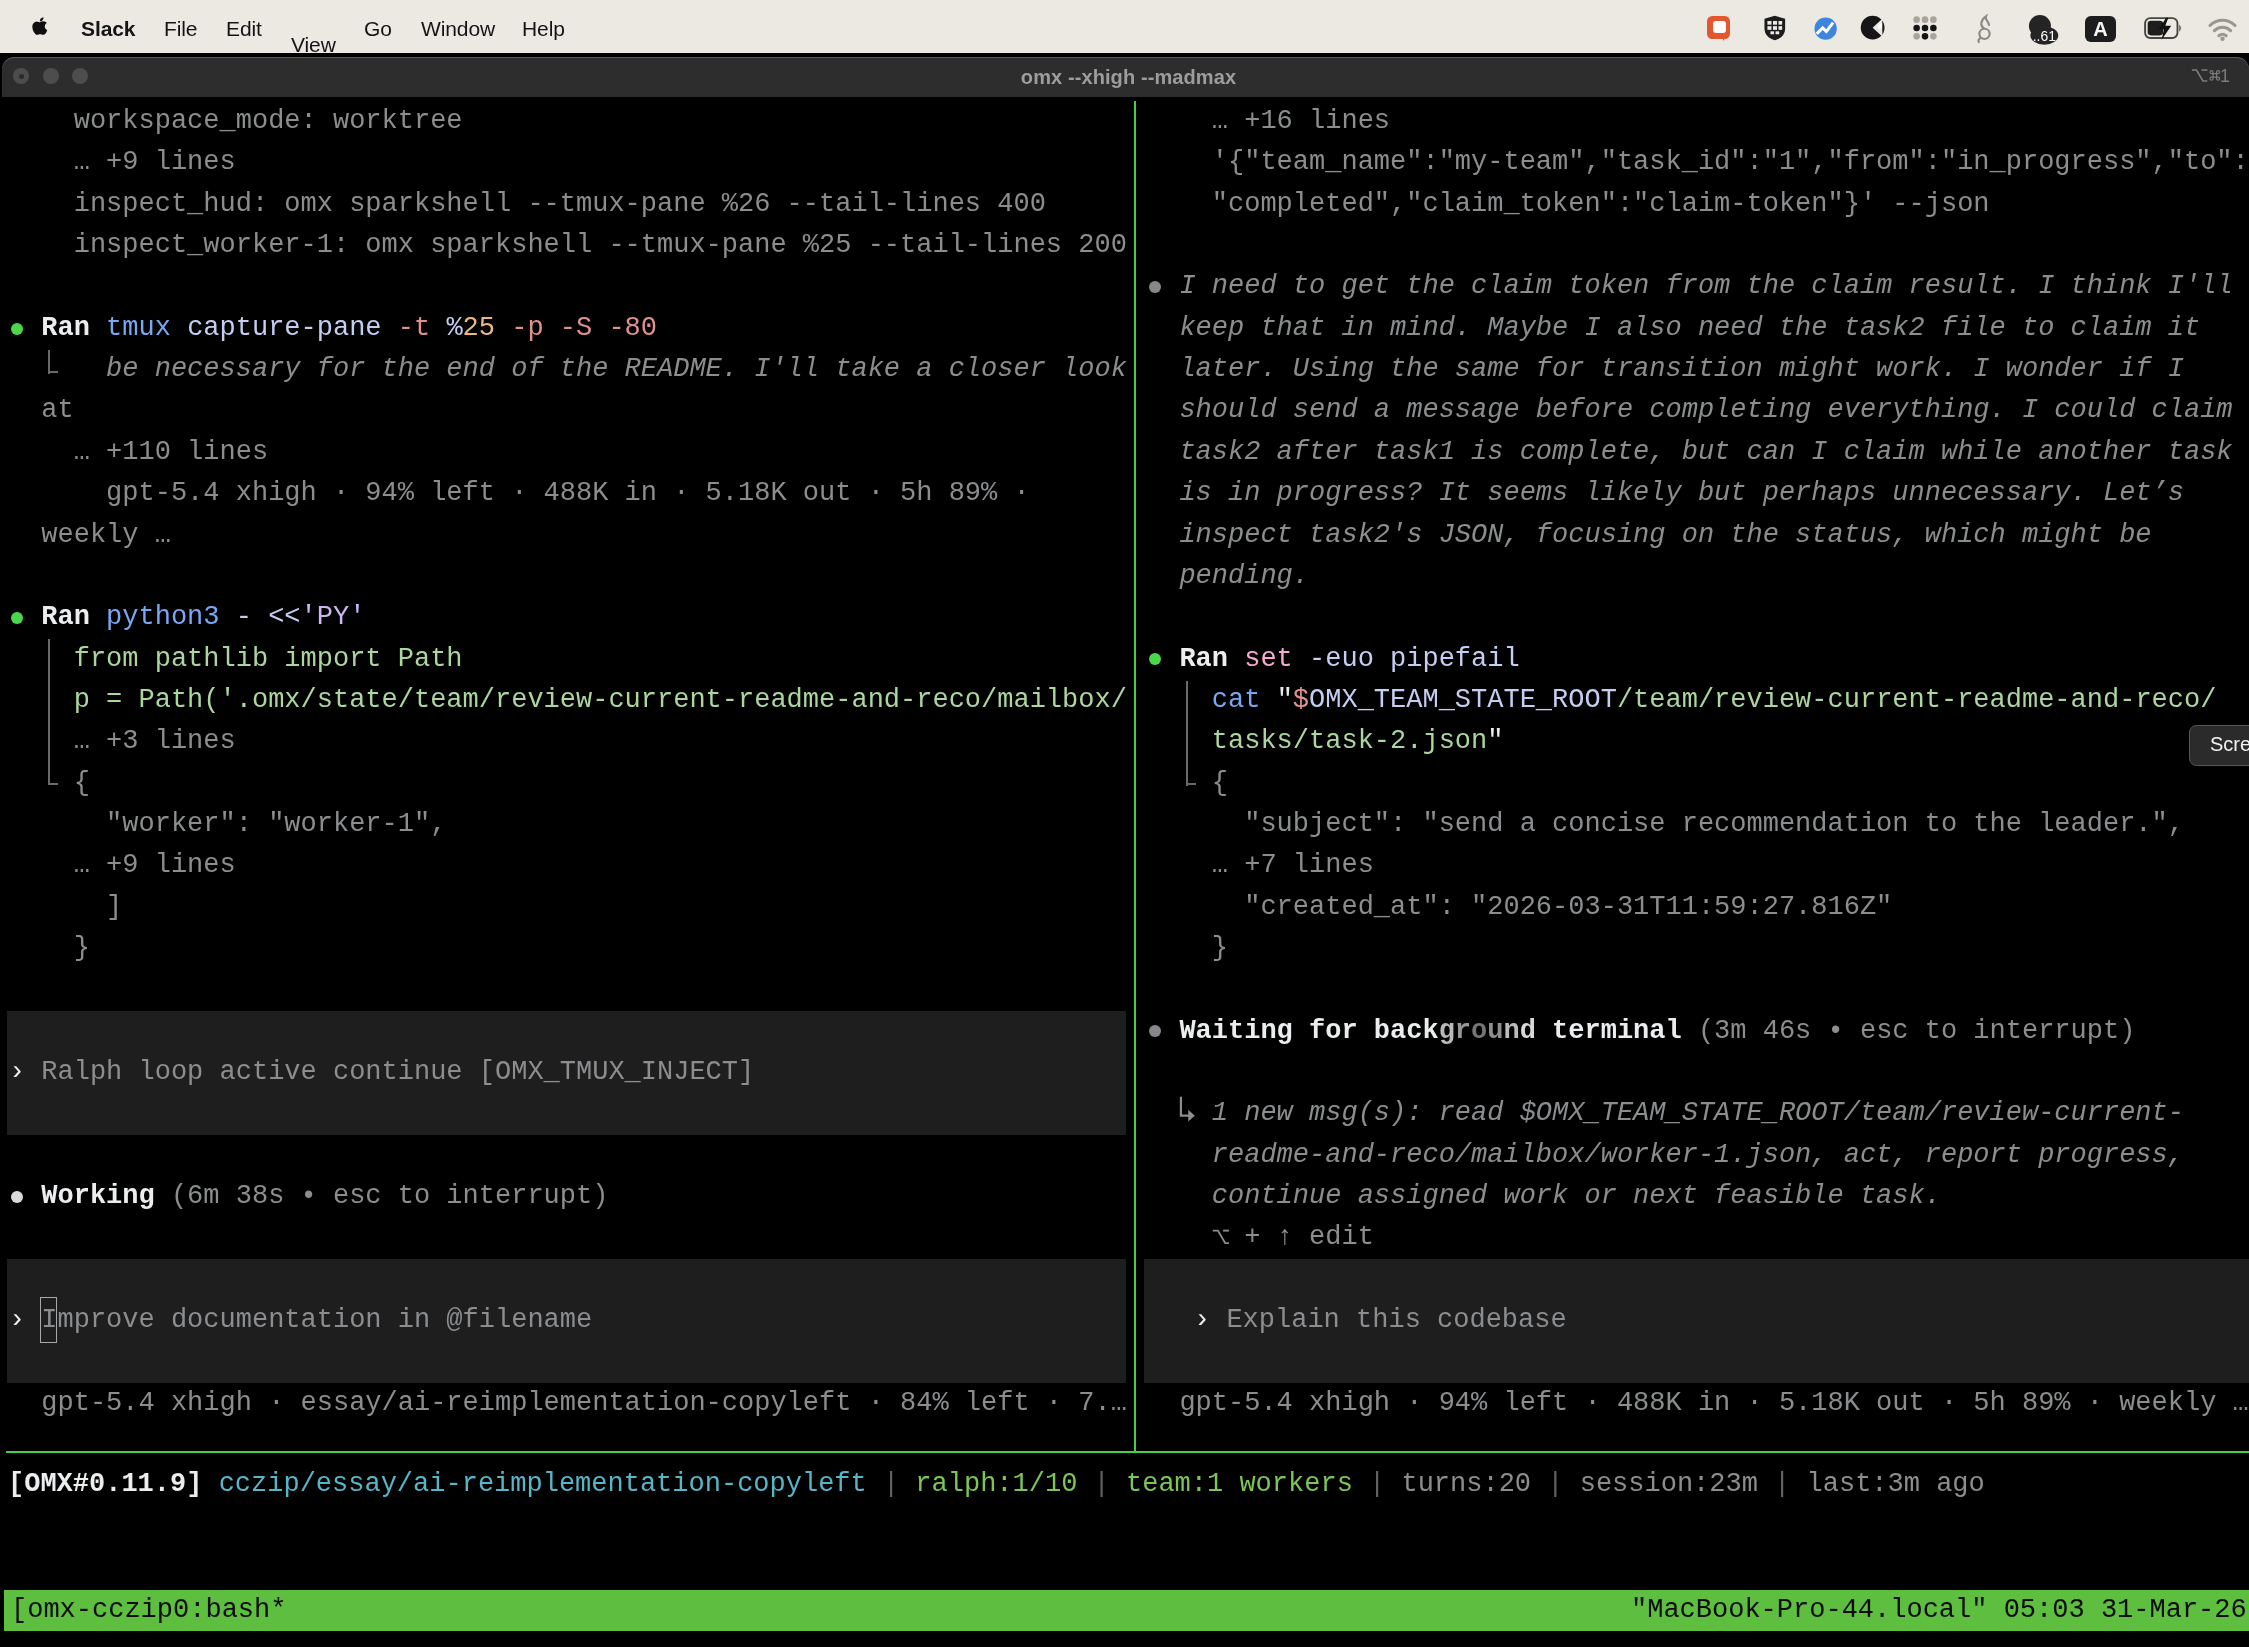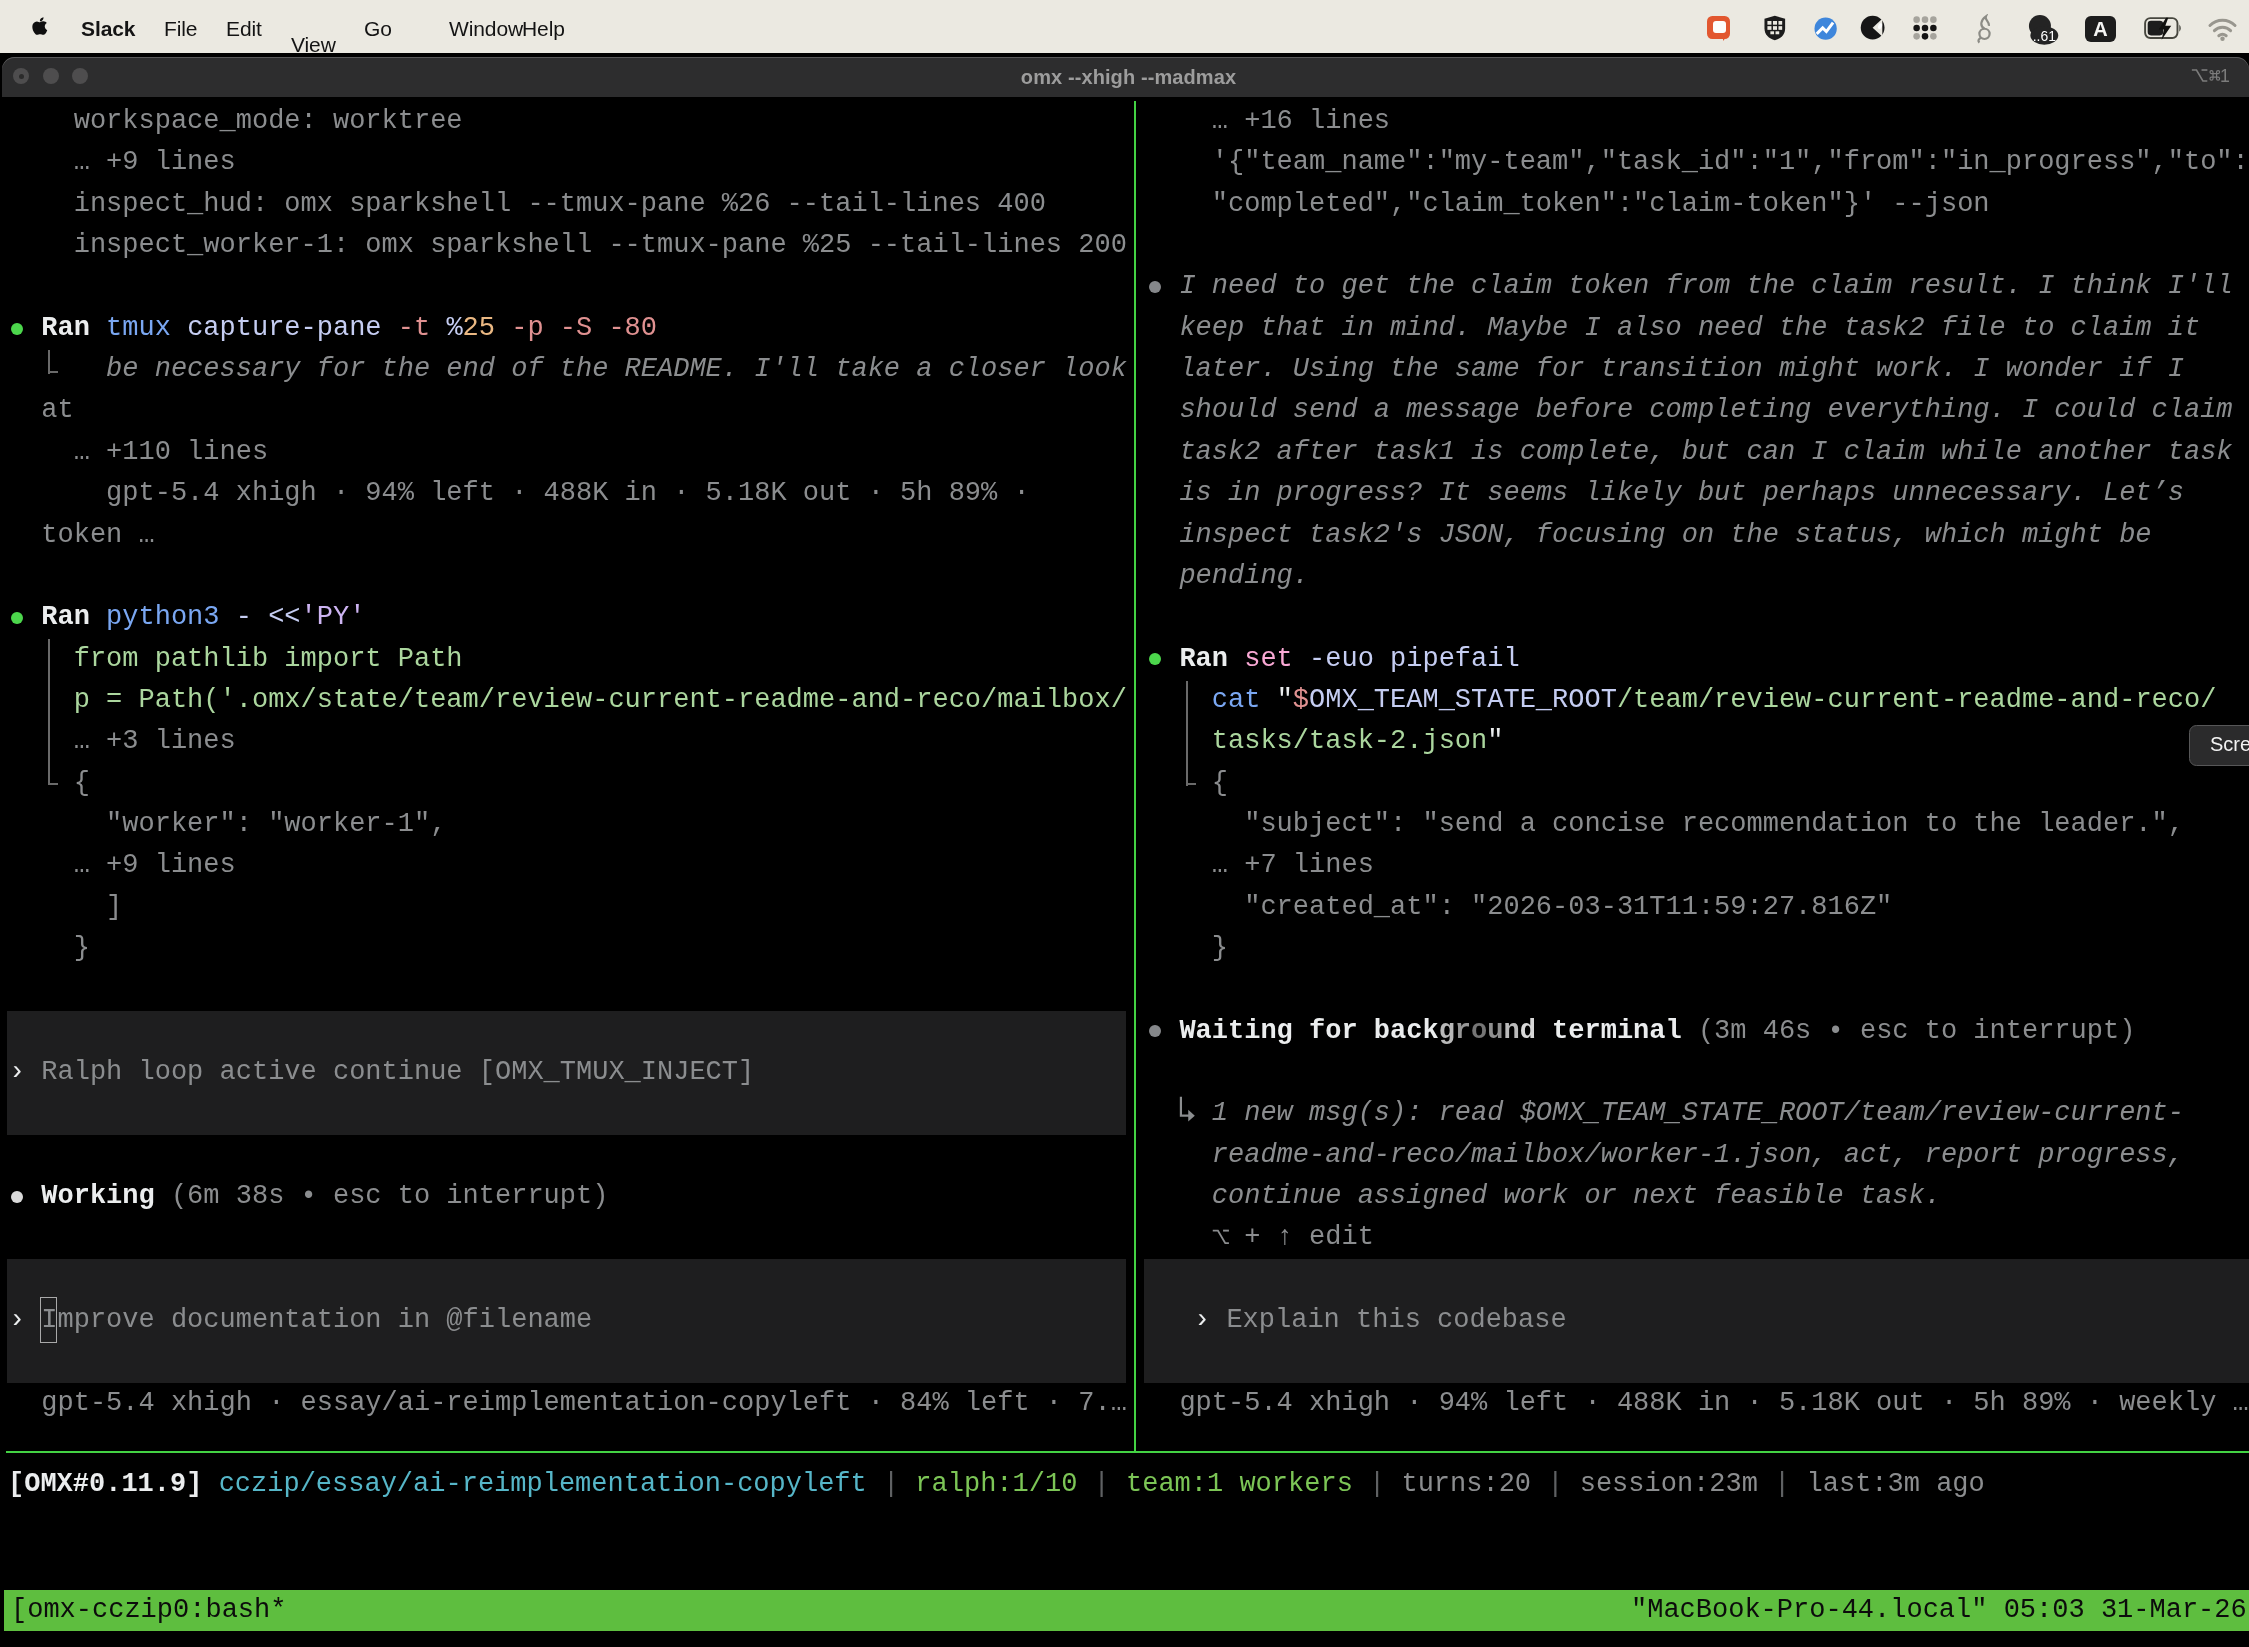--- a/index.html
+++ b/index.html
@@ -64,21 +64,21 @@
 
 <div class="tl" style="left:8.9px;top:101px;"><span style="color:#8b8d8f;">    workspace_mode: worktree</span></div>
 <div class="tl" style="left:8.9px;top:142px;"><span style="color:#8b8d8f;">    … +9 lines</span></div>
 <div class="tl" style="left:8.9px;top:184px;"><span style="color:#8b8d8f;">    inspect_hud: omx sparkshell --tmux-pane %26 --tail-lines 400</span></div>
 <div class="tl" style="left:8.9px;top:225px;"><span style="color:#8b8d8f;">    inspect_worker-1: omx sparkshell --tmux-pane %25 --tail-lines 200</span></div>
 <div class="tl" style="left:8.9px;top:308px;"><span style="color:#8b8d8f;">  </span><span style="color:#ebedee;font-weight:bold;">Ran</span><span style="color:#8b8d8f;"> </span><span style="color:#7aa7f2;">tmux</span><span style="color:#8b8d8f;"> </span><span style="color:#c5cdf2;">capture-pane</span><span style="color:#8b8d8f;"> </span><span style="color:#e09191;">-t</span><span style="color:#8b8d8f;"> </span><span style="color:#c5cdf2;">%</span><span style="color:#eab883;">25</span><span style="color:#8b8d8f;"> </span><span style="color:#e09191;">-p</span><span style="color:#8b8d8f;"> </span><span style="color:#e09191;">-S</span><span style="color:#8b8d8f;"> </span><span style="color:#e09191;">-80</span></div>
 <div class="tl" style="left:8.9px;top:349px;font-style:italic;"><span style="color:#8b8d8f;">      be necessary for the end of the README. I'll take a closer look</span></div>
 <div class="tl" style="left:8.9px;top:390px;"><span style="color:#8b8d8f;">  at</span></div>
 <div class="tl" style="left:8.9px;top:432px;"><span style="color:#8b8d8f;">    … +110 lines</span></div>
 <div class="tl" style="left:8.9px;top:473px;"><span style="color:#8b8d8f;">      gpt-5.4 xhigh · 94% left · 488K in · 5.18K out · 5h 89% ·</span></div>
-<div class="tl" style="left:8.9px;top:515px;"><span style="color:#8b8d8f;">  token …</span></div>
+<div class="tl" style="left:8.9px;top:515px;"><span style="color:#8b8d8f;">  weekly …</span></div>
 <div class="tl" style="left:8.9px;top:597px;"><span style="color:#8b8d8f;">  </span><span style="color:#ebedee;font-weight:bold;">Ran</span><span style="color:#8b8d8f;"> </span><span style="color:#7aa7f2;">python3</span><span style="color:#8b8d8f;"> </span><span style="color:#c5cdf2;">- &lt;&lt;</span><span style="color:#cdb4f2;">'PY'</span></div>
 <div class="tl" style="left:8.9px;top:639px;"><span style="color:#abd69e;">    from pathlib import Path</span></div>
 <div class="tl" style="left:8.9px;top:680px;"><span style="color:#abd69e;">    p = Path('.omx/state/team/review-current-readme-and-reco/mailbox/</span></div>
 <div class="tl" style="left:8.9px;top:721px;"><span style="color:#8b8d8f;">    … +3 lines</span></div>
 <div class="tl" style="left:8.9px;top:763px;"><span style="color:#8b8d8f;">    {</span></div>
 <div class="tl" style="left:8.9px;top:804px;"><span style="color:#8b8d8f;">      "worker": "worker-1",</span></div>
 <div class="tl" style="left:8.9px;top:845px;"><span style="color:#8b8d8f;">    … +9 lines</span></div>
 <div class="tl" style="left:8.9px;top:887px;"><span style="color:#8b8d8f;">      ]</span></div>
 <div class="tl" style="left:8.9px;top:928px;"><span style="color:#8b8d8f;">    }</span></div>
 <div class="tl" style="left:8.9px;top:1052px;"><span style="color:#ebedee;">›</span><span style="color:#8b8d8f;"> Ralph loop active continue [OMX_TMUX_INJECT]</span></div>
@@ -122,21 +122,21 @@
 
 <div class="abs" style="left:0;top:0;width:2250px;height:53px;background:#ebe9e1;"></div>
 <svg class="abs" style="left:28px;top:11.8px;" width="23.6" height="28" viewBox="0 0 24 24">
  <path fill="#0f0f0f" d="M17.05 20.28c-.98.95-2.05.8-3.08.35-1.09-.46-2.09-.48-3.24 0-1.44.62-2.2.44-3.06-.35C2.79 15.25 3.51 7.59 9.05 7.31c1.35.07 2.29.74 3.08.8 1.18-.24 2.31-.93 3.57-.84 1.51.12 2.65.72 3.4 1.8-3.12 1.87-2.38 5.98.48 7.13-.57 1.5-1.31 2.99-2.54 4.09l.01-.01zM12.03 7.25c-.15-2.23 1.66-4.07 3.74-4.25.29 2.58-2.34 4.5-3.74 4.25z"></path>
 </svg>
 <div class="abs menu" style="left:81px;top:17px;font-weight:bold;">Slack</div>
 <div class="abs menu" style="left:164px;top:17px;">File</div>
 <div class="abs menu" style="left:226px;top:17px;">Edit</div>
 <div class="abs menu" style="left:291px;top:17px;margin-top:16px;">View</div>
 <div class="abs menu" style="left:364px;top:17px;">Go</div>
-<div class="abs menu" style="left:421px;top:17px;margin-left:28px;">Window</div>
+<div class="abs menu" style="left:421px;top:17px;">Window</div>
 <div class="abs menu" style="left:522px;top:17px;">Help</div>
 <style>.menu{font-size:21px;color:#141414;letter-spacing:-0.1px;}</style>
 
 <div class="abs" style="left:1707px;top:15.5px;width:23px;height:23px;background:#e2572f;border-radius:5.2px;"></div>
 <div class="abs" style="left:1723px;top:35px;width:0;height:0;border-left:5.9px solid #e2572f;border-bottom:6.6px solid transparent;"></div>
 <div class="abs" style="left:1713px;top:20.7px;width:12.5px;height:12.5px;background:#fdfdfb;border-radius:3px;"></div>
 <svg class="abs" style="left:1763px;top:14.8px;" width="23.6" height="26" viewBox="0 0 32 35">
  <path d="M16 1 L30 5 V18 C30 27 24 32 16 34 C8 32 2 27 2 18 V5 Z" fill="#1c1c1c"></path>
  <g fill="#ebe9e1">
       <rect x="6" y="8" width="5.5" height="5"></rect>

